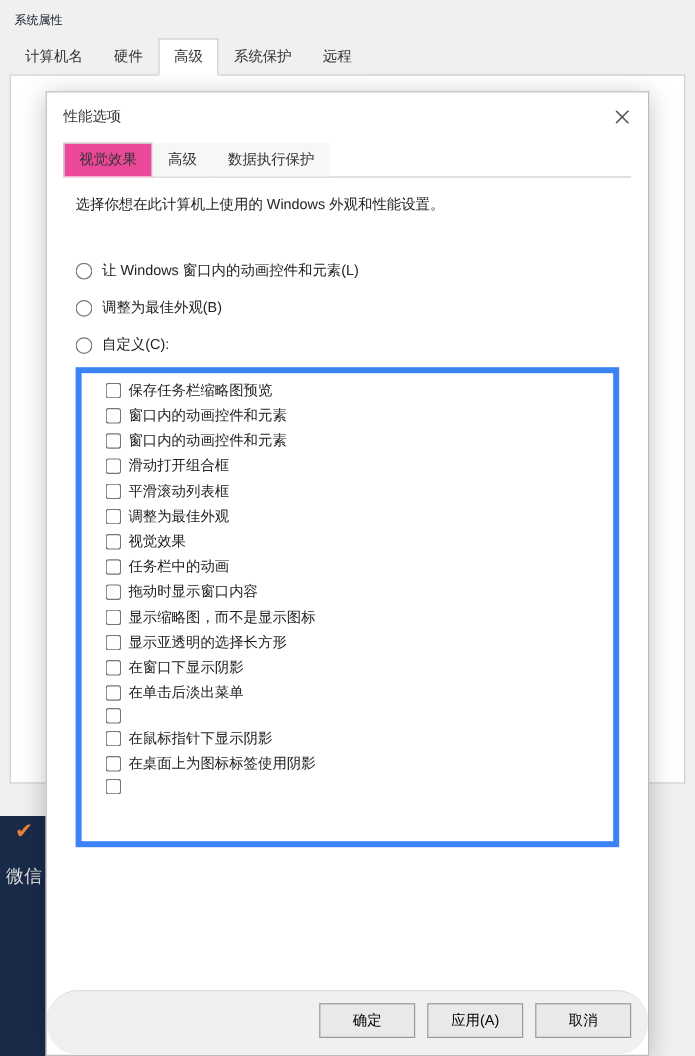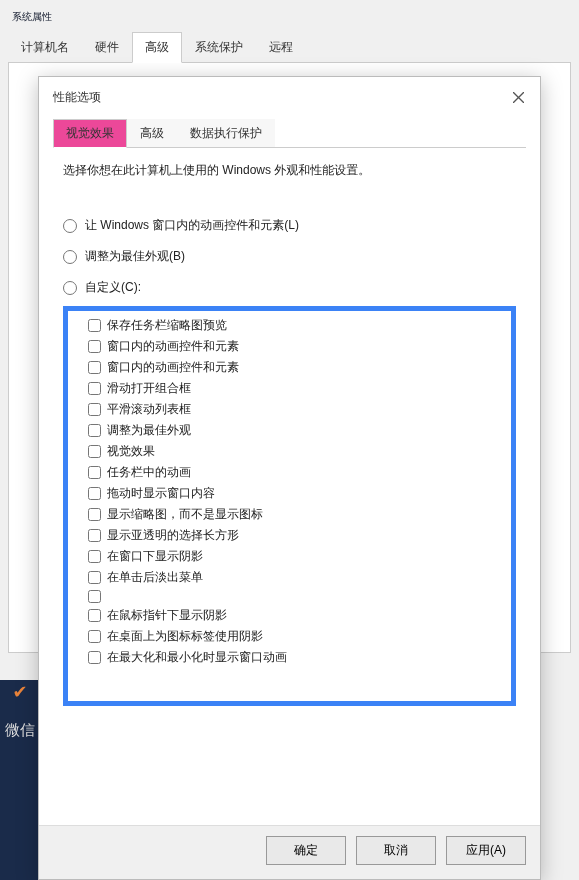--- a/index.html
+++ b/index.html
@@ -183,20 +183,21 @@
       font-size: 12px;
       color: #222;
     }
     .dialog-footer {
       display: flex;
       justify-content: flex-end;
       gap: 10px;
       padding: 10px 14px 14px 14px;
       background: #f0f0f0;
       border-top: 1px solid #ddd;
+      border-radius: 26px;
     }
     .btn {
       min-width: 80px;
       padding: 5px 14px;
       font-size: 12px;
       border: 1px solid #999;
       background: #e9e9e9;
       cursor: pointer;
       text-align: center;
     }
@@ -313,23 +314,22 @@
       <div class="check-row">
           <input type="checkbox" style="">
           <span>在鼠标指针下显示阴影</span>
         </div>
       <div class="check-row">
           <input type="checkbox" style="">
           <span>在桌面上为图标标签使用阴影</span>
         </div>
       <div class="check-row">
           <input type="checkbox" style="">
-          <span>在最大化和最小化时显示窗口动画</span>
         </div>
     </div>
   </div>
 
   <div class="dialog-footer">
     <button class="btn">确定</button>
+    <button class="btn">应用(A)</button>
     <button class="btn">取消</button>
-    <button class="btn">应用(A)</button>
   </div>
 </div>
 
 </body></html>

